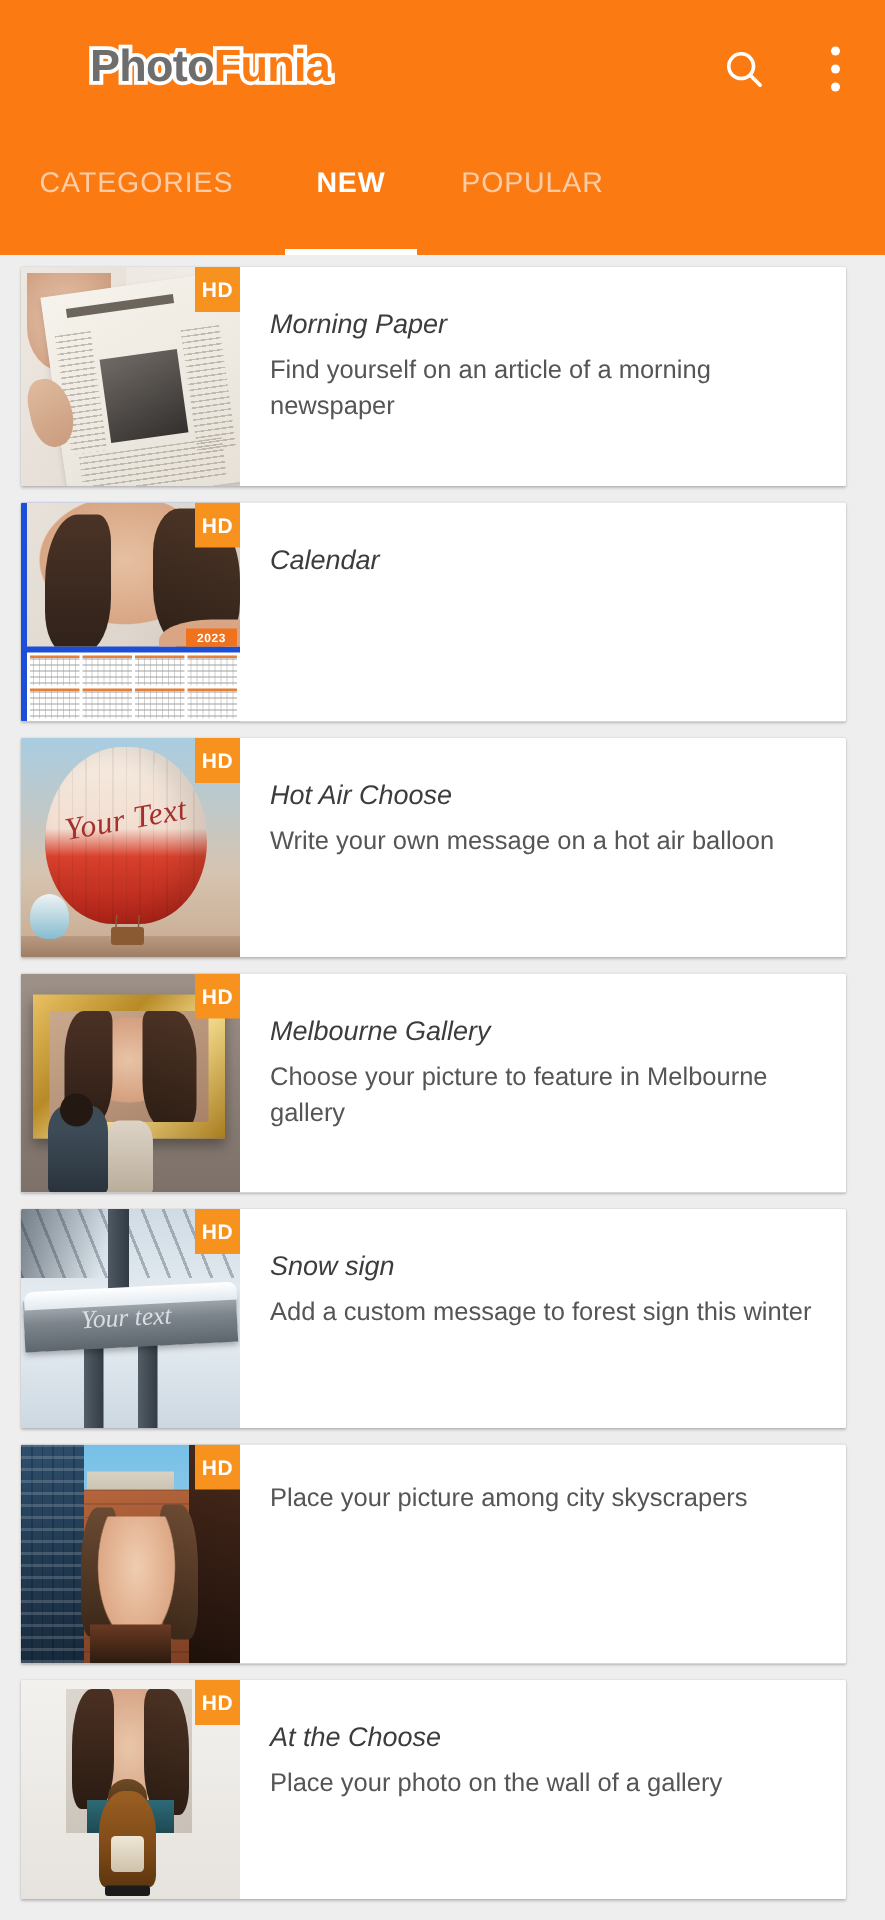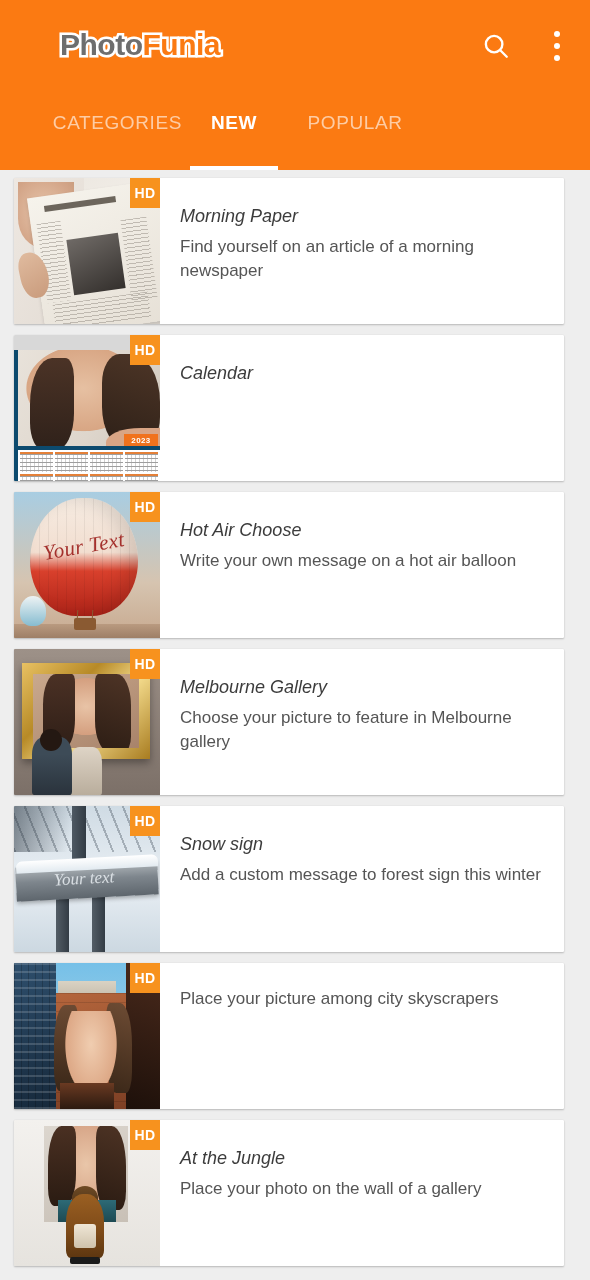--- a/index.html
+++ b/index.html
@@ -110,21 +110,21 @@
   .tab.active::after {
     content: "";
     position: absolute;
     left: 8px;
     right: 8px;
     bottom: 0;
     height: 4px;
     background: #ffffff;
   }
 
-  #tab-categories { width: 182px; justify-content: flex-end; }
+  #tab-categories { width: 182px; }
   #tab-new        { width: 104px; }
   #tab-favorites  { width: 166px; }
   #tab-popular    { width: 138px; }
 
   
   #effects-list {
     padding: 8px 26px 0 14px;
   }
 
   .effect-card {
@@ -227,21 +227,21 @@
   .art-paper .c1 { left: 28px; top: 44px;  width: 24px; height: 80px; }
   .art-paper .c2 { left: 112px; top: 40px; width: 26px; height: 82px; }
   .art-paper .c3 { left: 40px; top: 120px; width: 96px; height: 26px; }
   .art-paper .hand {
     position: absolute; left: 6px; top: 74px; width: 28px; height: 46px;
     background: linear-gradient(160deg,#e0bb9f,#c99b7c); border-radius: 40% 60% 50% 50%;
     transform: rotate(-12deg);
   }
 
   
-  .art-calendar { background: #0c4a6e; margin-top: 15px; }
+  .art-calendar { background: #1d4ed8; }
   .art-calendar .portrait {
     position: absolute; left: 4px; top: 0; width: 142px; height: 96px;
     background:
       radial-gradient(ellipse at 46% 40%,#e6c0a2 0%,#d8a684 52%,transparent 53%),
       linear-gradient(120deg,#e8e2da 0%,#ded6cc 60%,#cfc6bb 100%);
     overflow: hidden;
   }
   .art-calendar .hair-l {
     position: absolute; left: 12px; top: 8px; width: 44px; height: 92px;
     background: linear-gradient(180deg,#4b3326,#2f211a); border-radius: 50% 20% 40% 30%;
@@ -647,18 +647,18 @@
           <div class="dress"></div>
         </div>
         <div class="person-head"></div>
         <div class="person"></div>
         <div class="person-bag"></div>
         <div class="shoes"></div>
       </div>
       <div class="hd-badge">HD</div>
     </div>
     <div class="card-text">
-      <div class="card-title">At the Jungle</div>
+      <div class="card-title">At the Choose</div>
       <div class="card-desc">Place your photo on the wall of a gallery</div>
     </div>
   </div>
 
 </div>
 
 </body></html>

